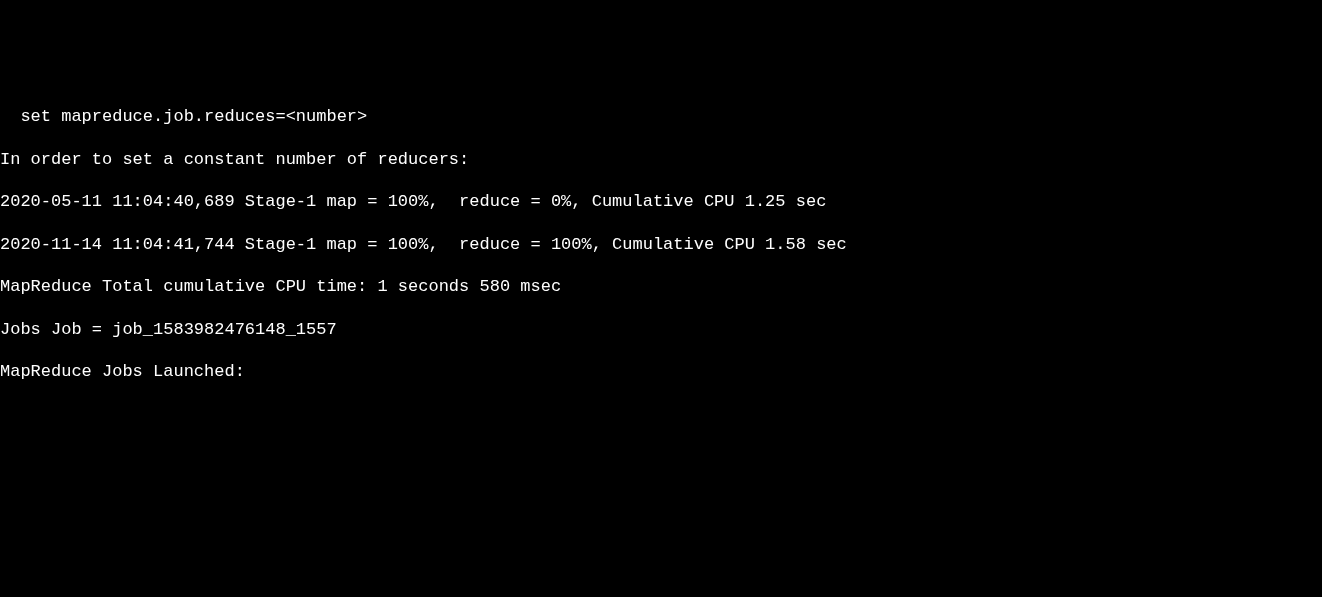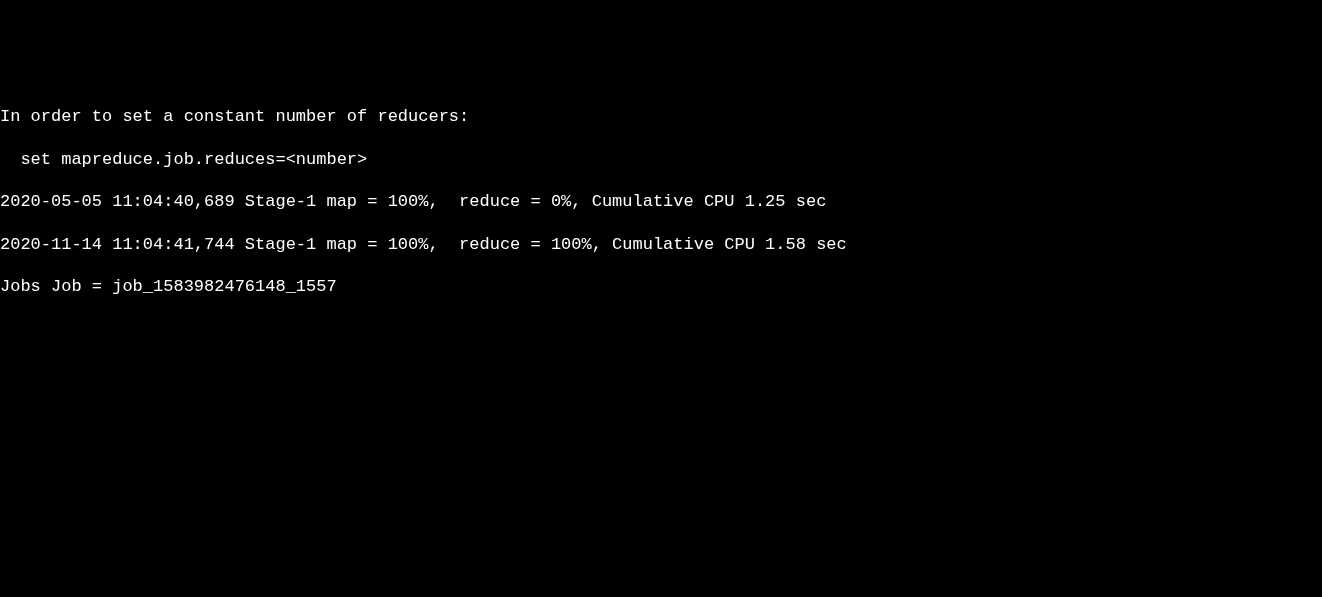--- a/index.html
+++ b/index.html
@@ -25,25 +25,27 @@
     .line {
       display: block;
     }
   </style>
 </head>
 <body>
 
 
 
 <div class="terminal">
+<span class="line">  set mapreduce.job.reduces=&lt;number&gt;</span>
 <span class="line">In order to set a constant number of reducers:</span>
-<span class="line">  set mapreduce.job.reduces=&lt;number&gt;</span>
-<span class="line">2020-05-05 11:04:40,689 Stage-1 map = 100%,  reduce = 0%, Cumulative CPU 1.25 sec</span>
+<span class="line">2020-05-11 11:04:40,689 Stage-1 map = 100%,  reduce = 0%, Cumulative CPU 1.25 sec</span>
 <span class="line">2020-11-14 11:04:41,744 Stage-1 map = 100%,  reduce = 100%, Cumulative CPU 1.58 sec</span>
+<span class="line">MapReduce Total cumulative CPU time: 1 seconds 580 msec</span>
 <span class="line">Jobs Job = job_1583982476148_1557</span>
+<span class="line">MapReduce Jobs Launched:</span>
 
 
 
 
 
 
 
 
 
 

